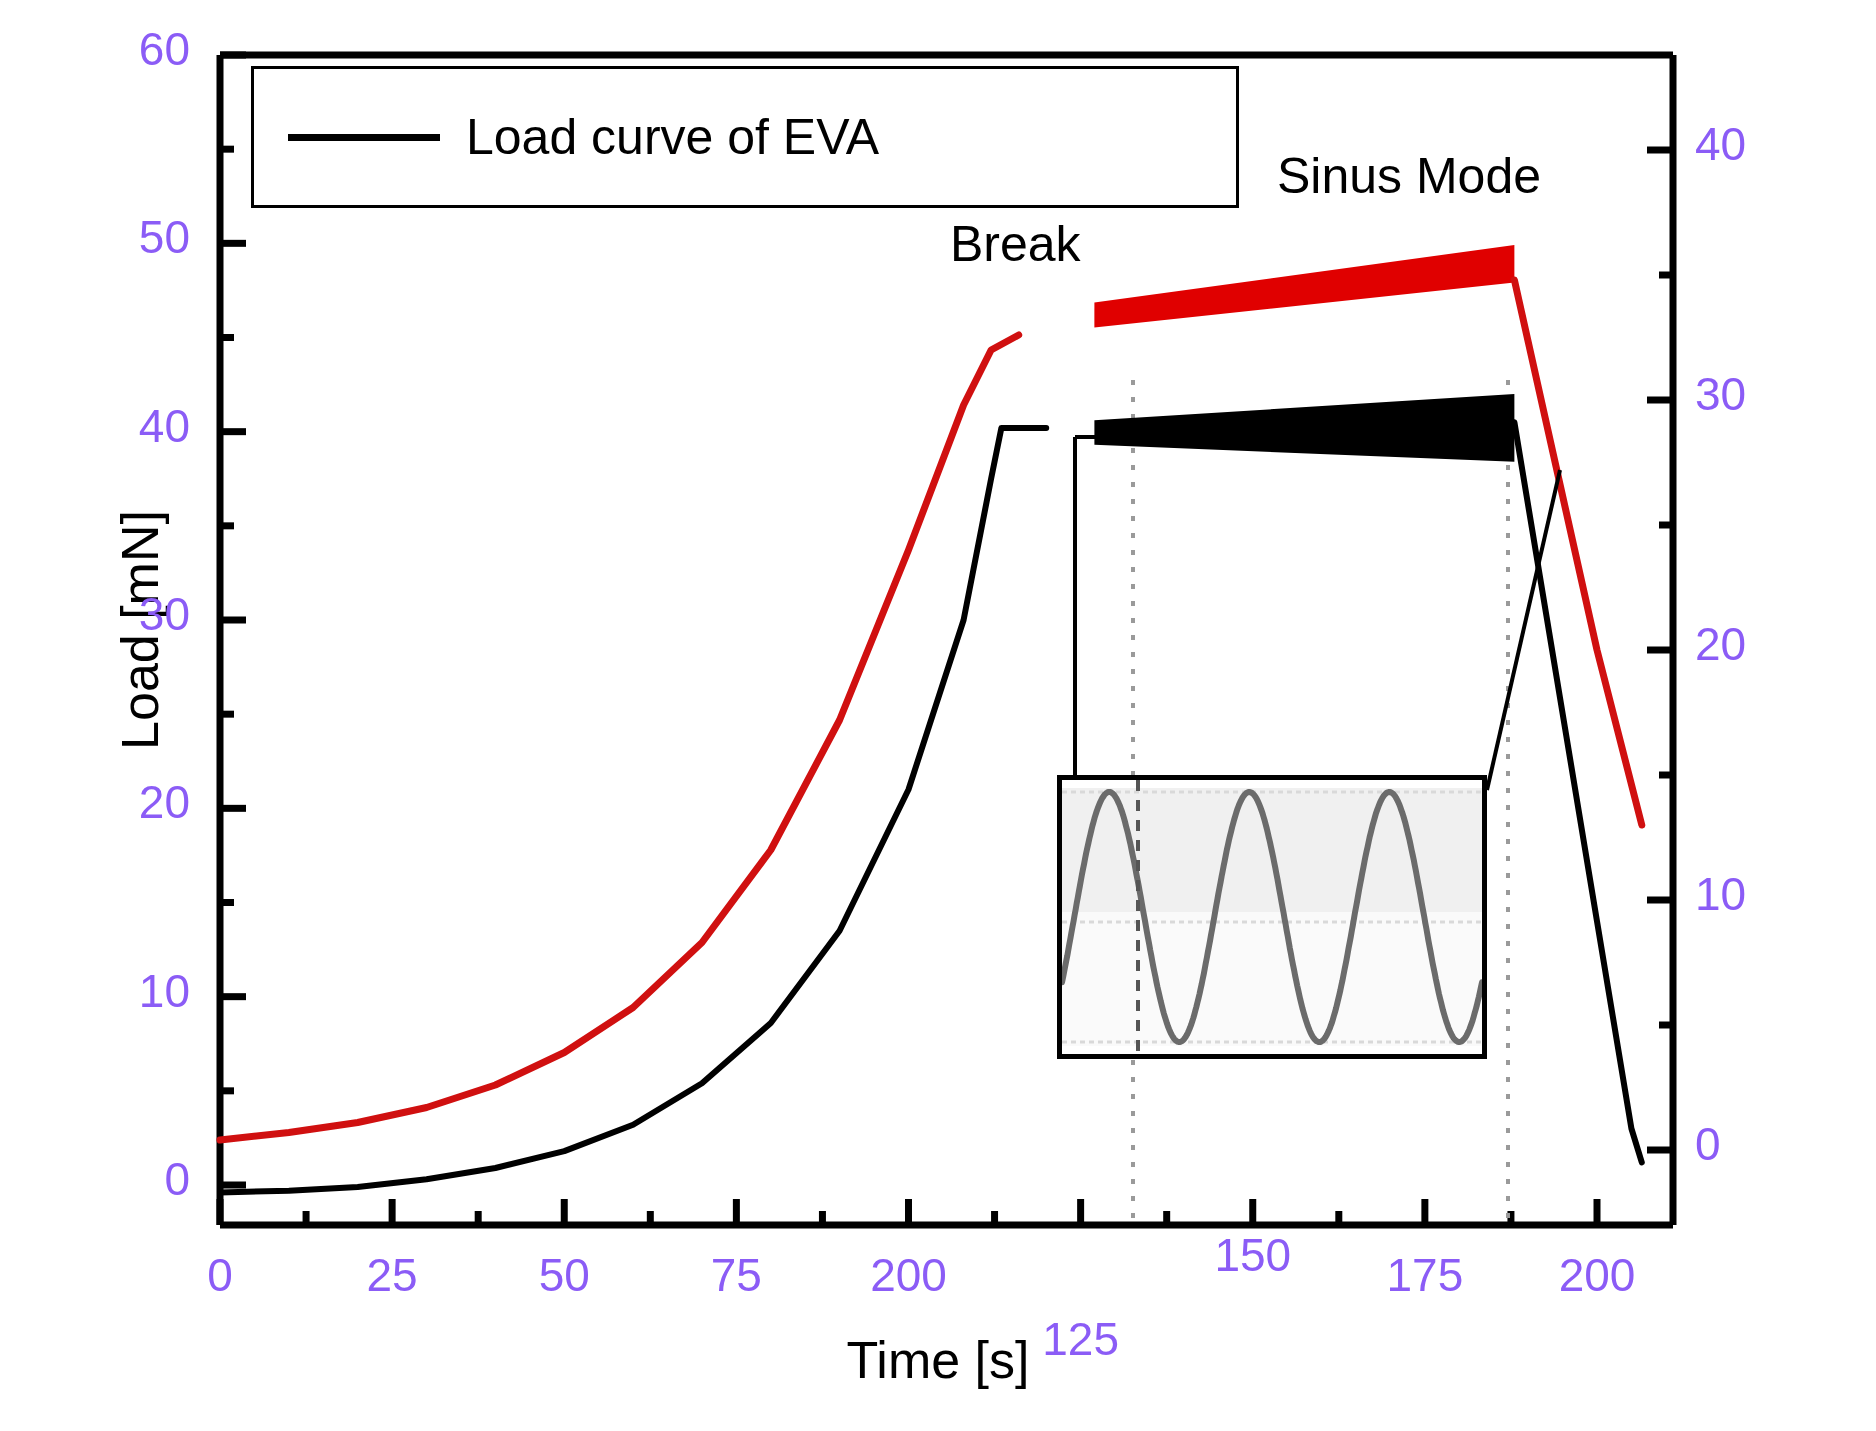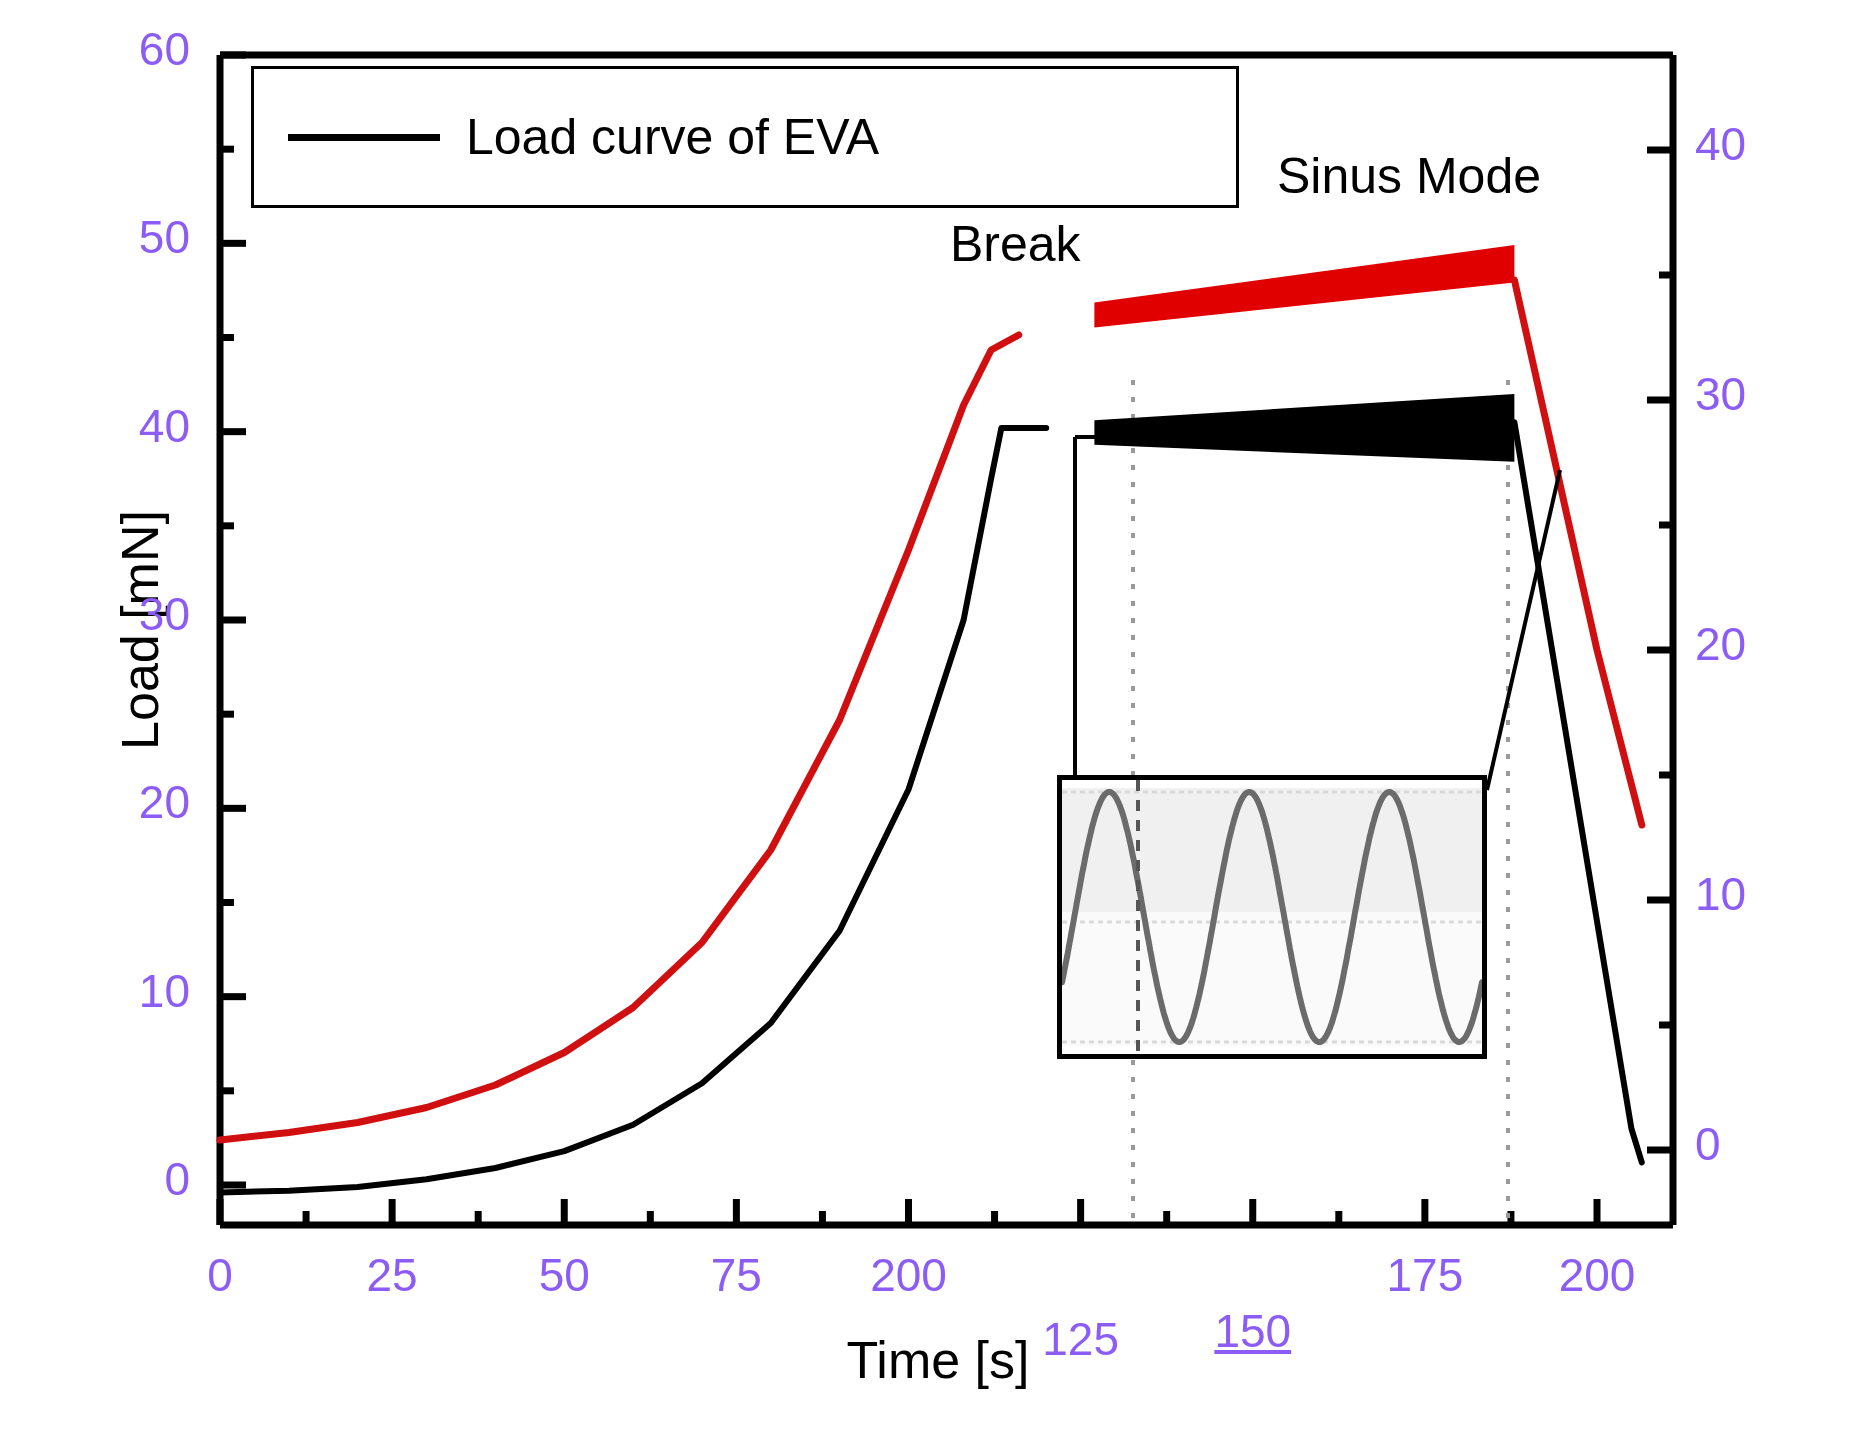--- a/index.html
+++ b/index.html
@@ -184,18 +184,18 @@
       <div class="tick-label tick-right" style="left: 1695px; top: 867px;">10</div>
       <div class="tick-label tick-right" style="left: 1695px; top: 1117px;">0</div>
     </div>
   <div id="ticklabels-bottom">
       <div class="tick-label tick-bottom" style="left: 140px; top: 1248px;">0</div>
       <div class="tick-label tick-bottom" style="left: 312.125px; top: 1248px;">25</div>
       <div class="tick-label tick-bottom" style="left: 484.25px; top: 1248px;">50</div>
       <div class="tick-label tick-bottom" style="left: 656.375px; top: 1248px;">75</div>
       <div class="tick-label tick-bottom" style="left: 828.5px; top: 1248px;">200</div>
       <div class="tick-label tick-bottom" style="left: 1000.62px; top: 1312px;">125</div>
-      <div class="tick-label tick-bottom" style="left: 1172.75px; top: 1304px; text-decoration: underline;">150</div>
+      <div class="tick-label tick-bottom" style="left: 1172.75px; top: 1228px;">150</div>
       <div class="tick-label tick-bottom" style="left: 1344.88px; top: 1248px;">175</div>
       <div class="tick-label tick-bottom" style="left: 1517px; top: 1248px;">200</div>
     </div>
 
 </div>
 
 </body></html>

